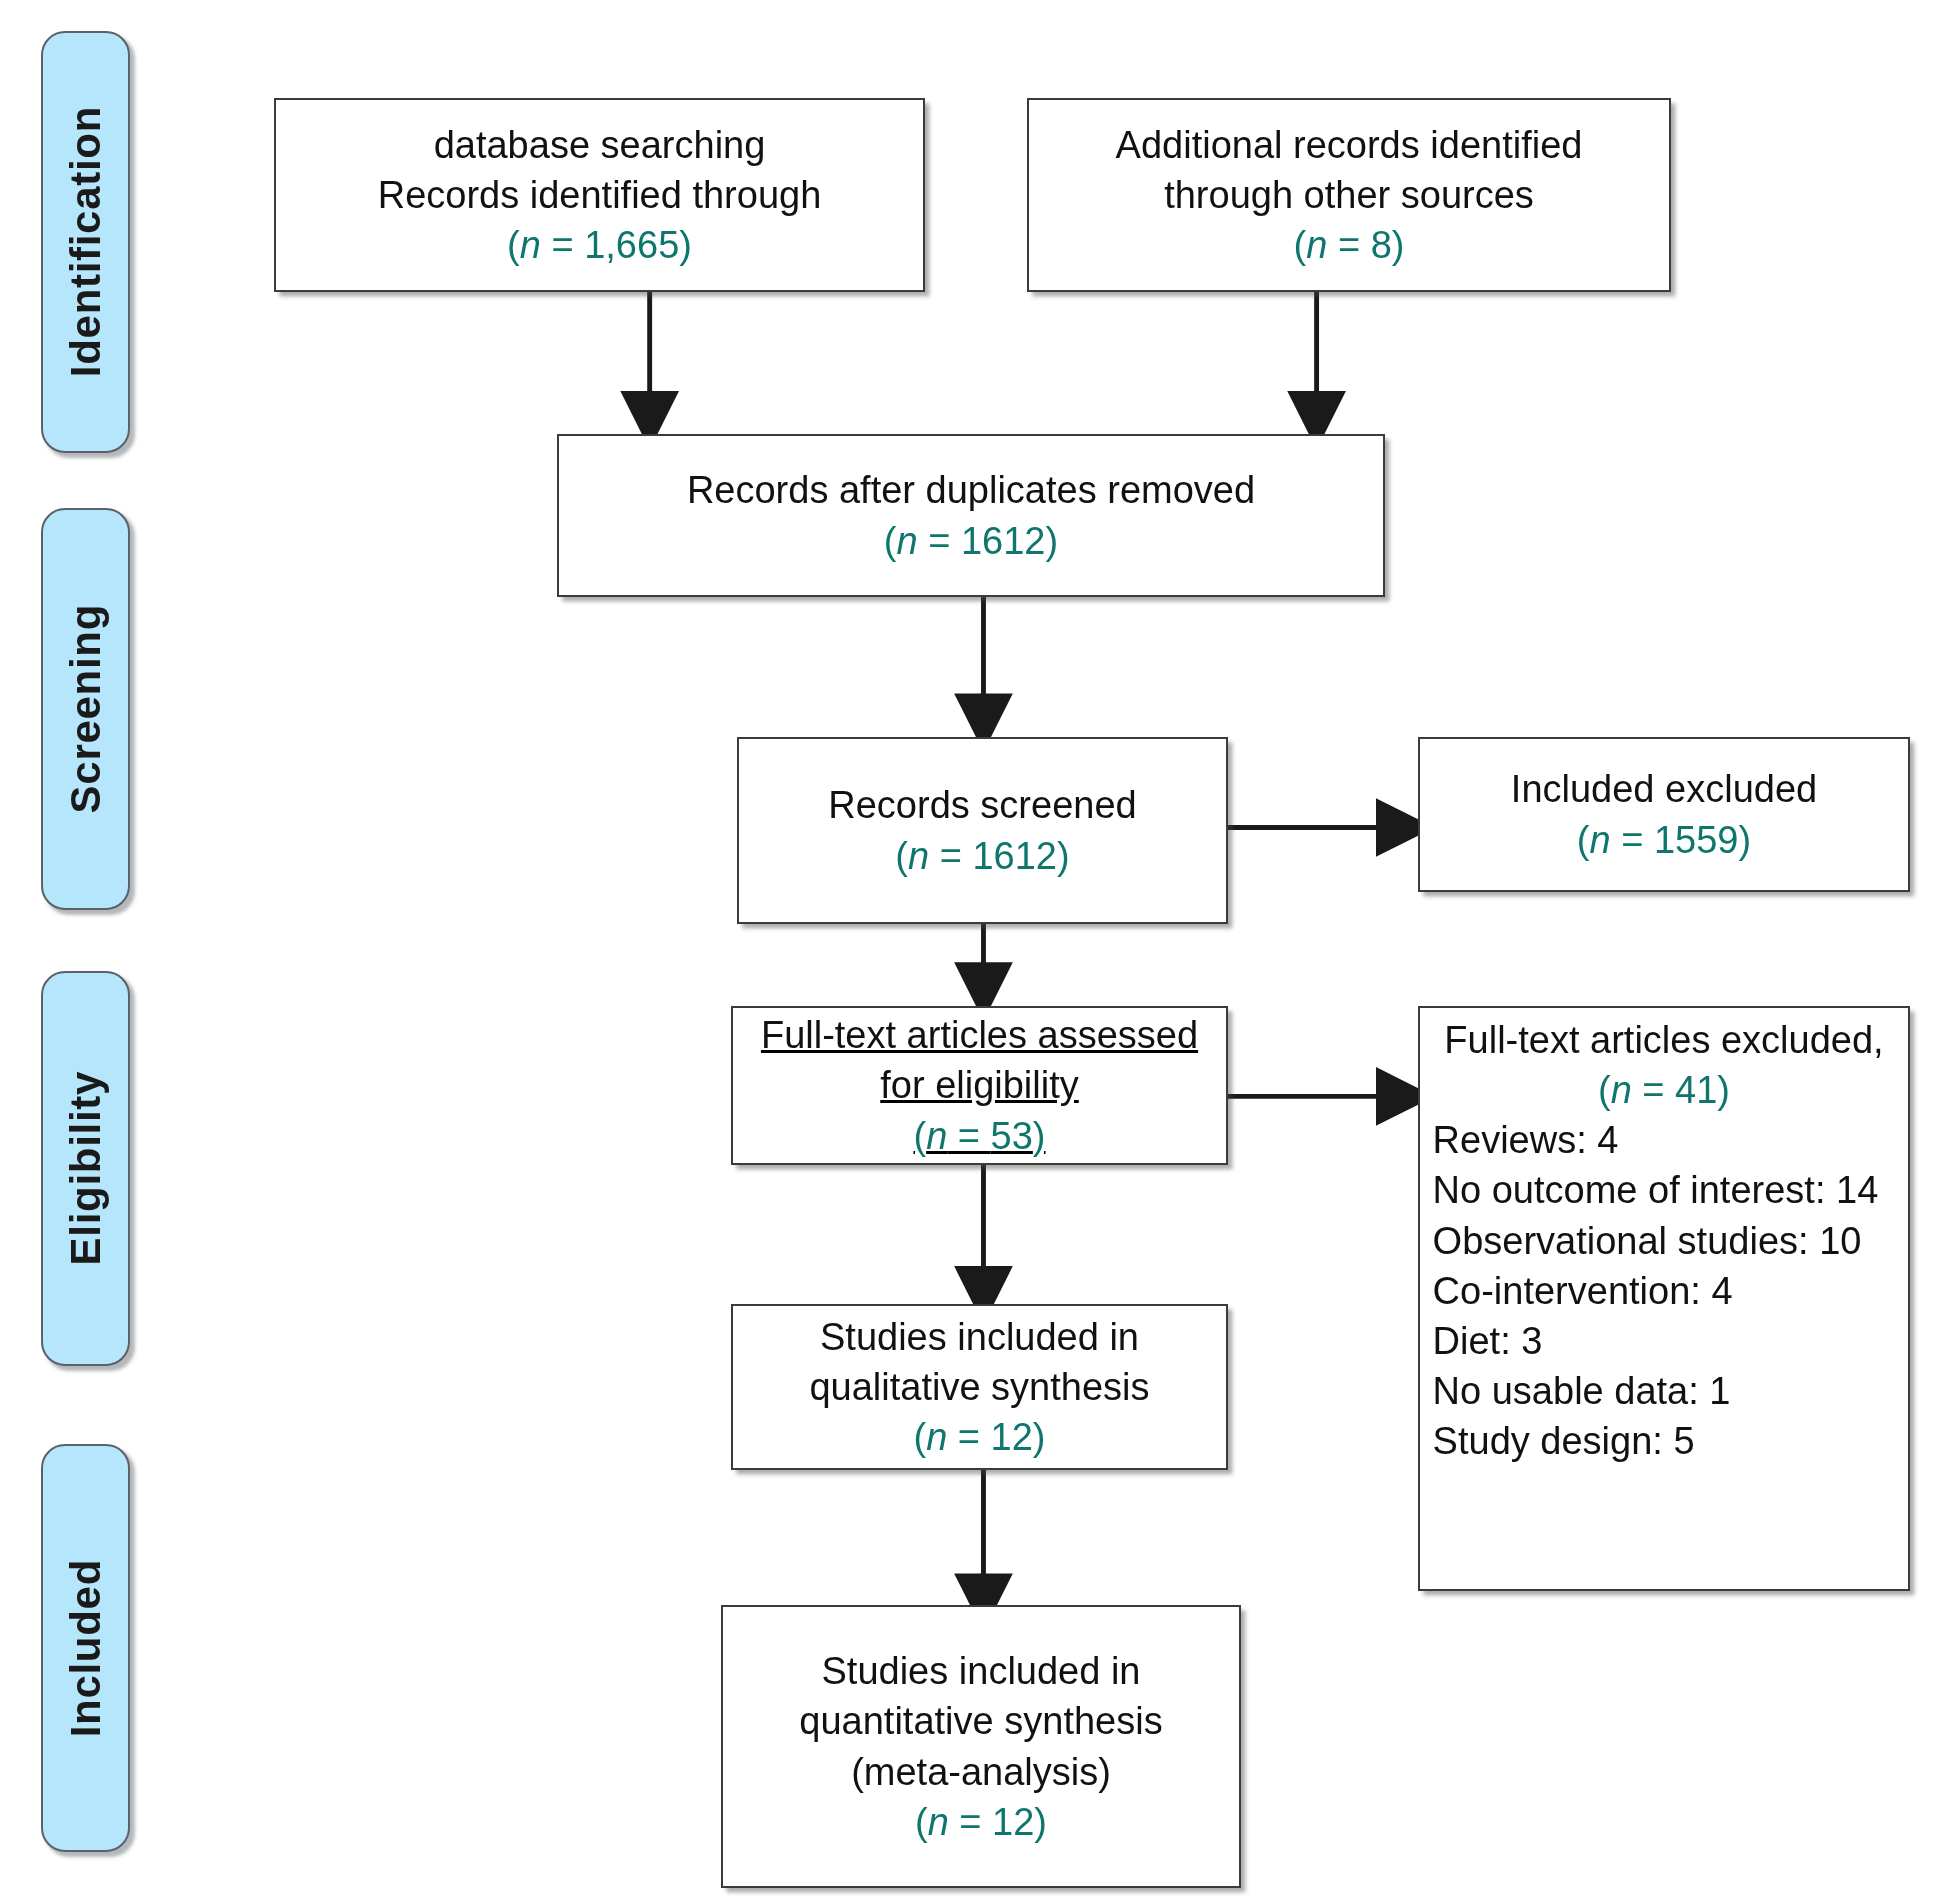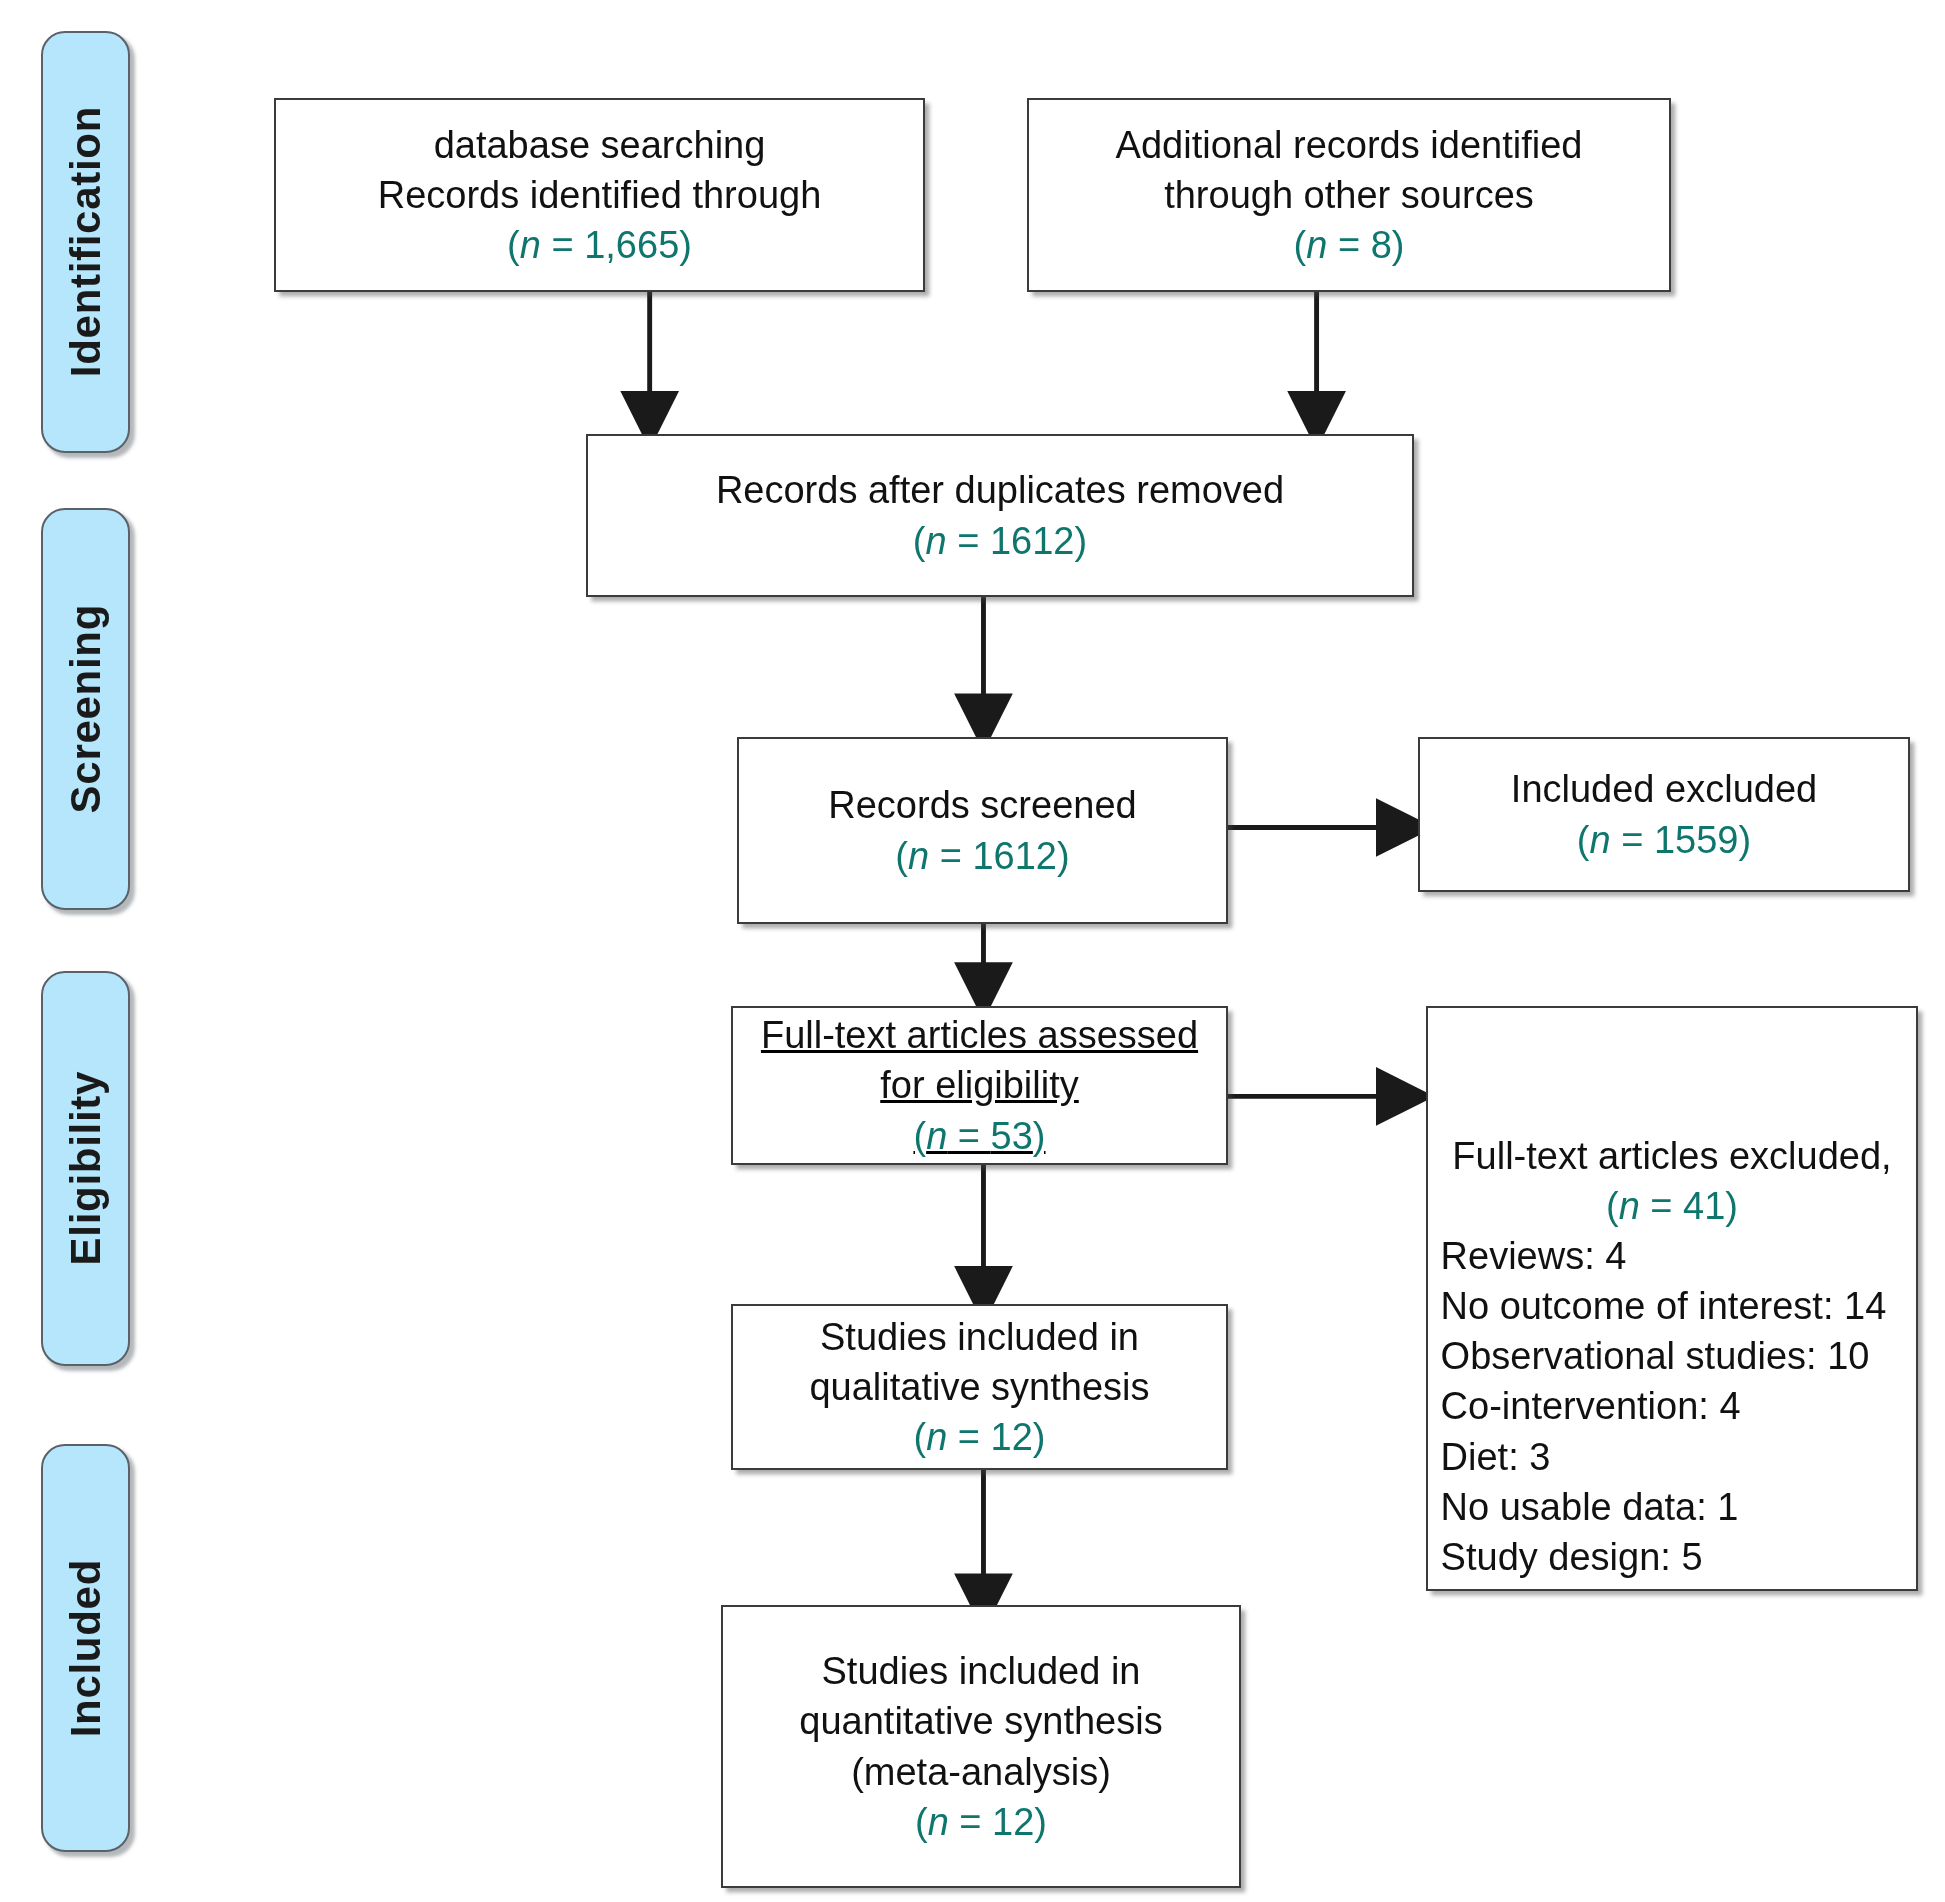--- a/index.html
+++ b/index.html
@@ -31,21 +31,21 @@
     background:#ffffff;
     border:2.8px solid #3b3b3b;
     box-shadow:4.9px 4.9px 4.2px rgba(70,70,70,.45);
     box-sizing:border-box;
     display:flex;
     flex-direction:column;
     align-items:center;
     justify-content:center;
     padding:7px 12.6px;
   }
-  .flow-box.left-align{align-items:stretch;justify-content:flex-end;margin-left:8px;}
+  .flow-box.left-align{align-items:stretch;justify-content:flex-start;}
   .box-line{
     font-size:38px;
     line-height:1.32;
     color:#111;
     text-align:center;
     white-space:nowrap;
   }
   .box-line.wrap{white-space:normal;}
   .box-line.left{text-align:left;}
   .nline{font-size:38px;line-height:1.32;color:#0f766e;text-align:center;white-space:nowrap;}
@@ -104,21 +104,21 @@
     <div class="box-line">Records identified through</div>
     <div class="nline"><span>(</span><i>n</i><span> = </span><span>1,665</span><span>)</span></div>
   </div>
 
   <div class="flow-box" style="left:1027px;top:98px;width:644px;height:194px;">
     <div class="box-line">Additional records identified</div>
     <div class="box-line">through other sources</div>
     <div class="nline"><span>(</span><i>n</i><span> = </span><span>8</span><span>)</span></div>
   </div>
 
-  <div class="flow-box" style="left:586px;top:434px;width:828px;height:163px;">
+  <div class="flow-box" style="left:557px;top:434px;width:828px;height:163px;">
     <div class="box-line">Records after duplicates removed</div>
     <div class="nline"><span>(</span><i>n</i><span> = </span><span>1612</span><span>)</span></div>
   </div>
 
   <div class="flow-box" style="left:737px;top:737px;width:491px;height:187px;">
     <div class="box-line">Records screened</div>
     <div class="nline"><span>(</span><i>n</i><span> = </span><span>1612</span><span>)</span></div>
   </div>
 
   <div class="flow-box" style="left:1418px;top:737px;width:492px;height:155px;">

